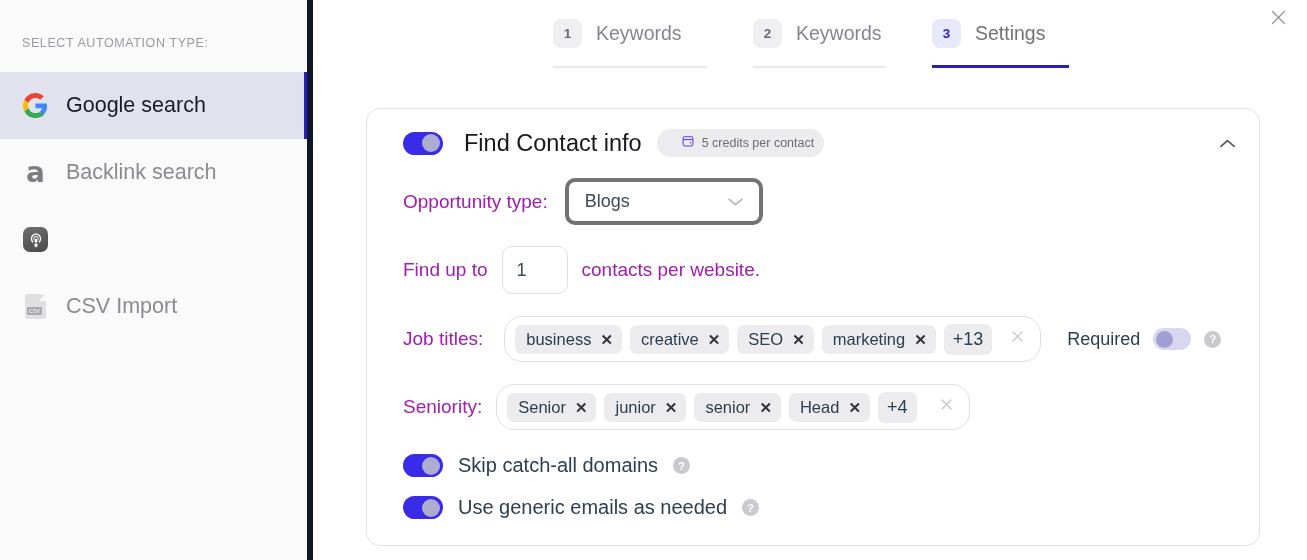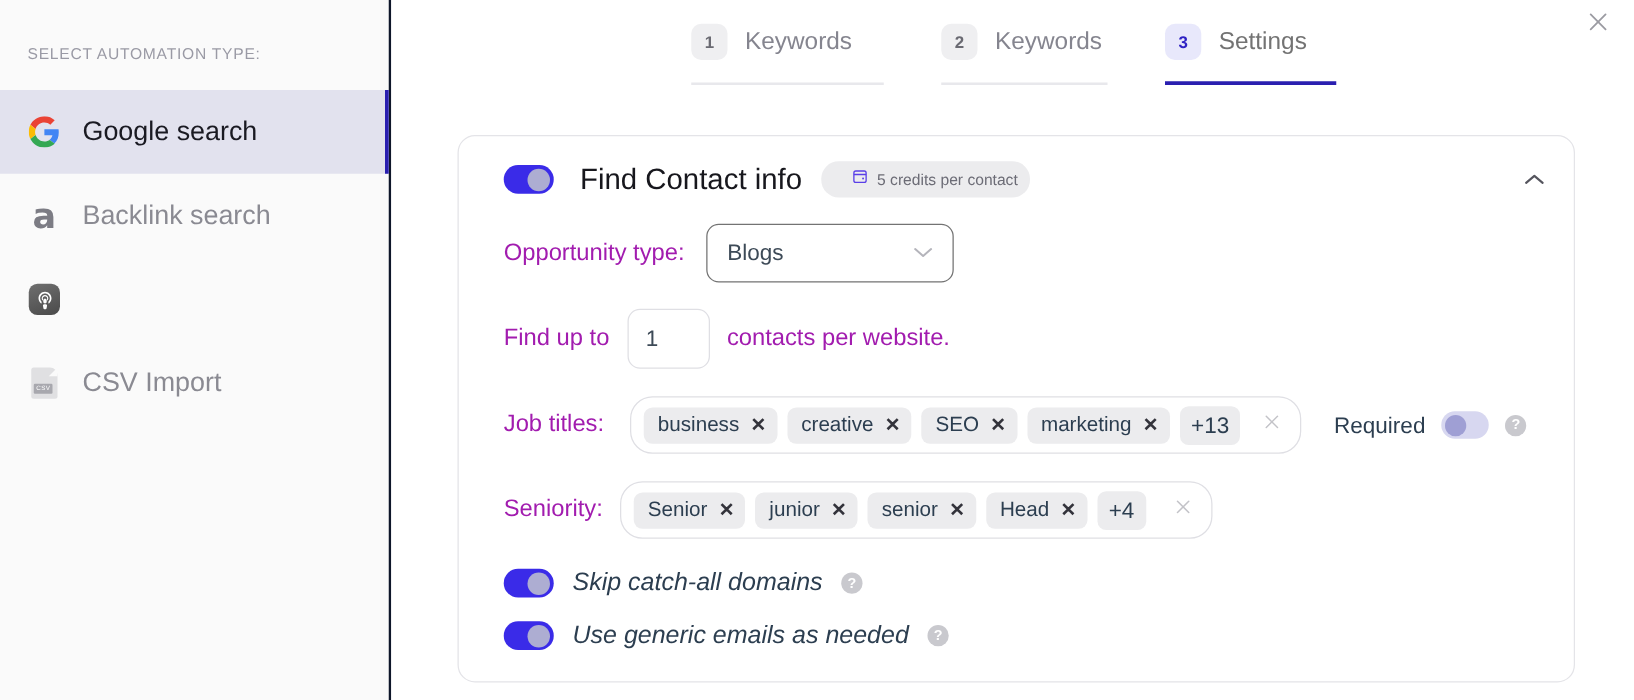--- a/index.html
+++ b/index.html
@@ -8,21 +8,21 @@
     font-family: "Liberation Sans", sans-serif;
     background: #ffffff;
     overflow: hidden;
   }
   #app { position: relative; width: 1307px; height: 560px; display: flex; }
 
   
   .sidebar {
     width: 313px; height: 560px;
     background: #fafafa;
-    border-right: 2px solid #0f172a;
+    border-right: 6px solid #0f172a;
     flex: 0 0 313px;
     position: relative;
   }
   .sidebar-heading {
     font-size: 12.5px;
     letter-spacing: 0.6px;
     color: #9a9aa5;
     padding: 36px 0 0 22px;
     text-transform: uppercase;
     font-weight: 400;
@@ -152,21 +152,21 @@
   .toggle.sm.off .knob { left: 3px; }
 
   
   .row { display: flex; align-items: center; padding-left: 36px; }
   .row-label { font-size: 19px; color: #a21caf; }
 
   .row-opp { margin-top: 21px; }
   .select-box {
     margin-left: 17px;
     width: 198px; height: 47px;
-    border: 1px solid #737373; border-radius: 10px;
+    border: 4px solid #737373; border-radius: 10px;
     display: flex; align-items: center; justify-content: space-between;
     padding: 0 15px 0 16px; cursor: pointer; background: #fff;
   }
   .select-value { font-size: 18px; color: #3d4a57; }
 
   .row-find { margin-top: 21px; }
   .num-input {
     margin: 0 14px 0 14px;
     width: 66px; height: 48px;
     border: 1px solid #dfdfe4; border-radius: 10px;
@@ -205,21 +205,21 @@
 
   .help-icon {
     width: 17px; height: 17px; border-radius: 50%;
     background: #c9c9ce; color: #ffffff;
     font-size: 11.5px; font-weight: 700;
     display: inline-flex; align-items: center; justify-content: center;
     cursor: pointer; flex: 0 0 17px;
   }
 
   .row-switch { margin-top: 19px; gap: 15px; }
-  .row-switch .sw-label { font-size: 20px; color: #2c3e50; font-style: italic; }
+  .row-switch .sw-label { font-size: 20px; color: #2c3e50; }
   .row-switch.first { margin-top: 24px; }
 </style>
 </head>
 <body>
 
 <div id="app">
 
   <aside class="sidebar">
     <div class="sidebar-heading">SELECT AUTOMATION TYPE:</div>
 

